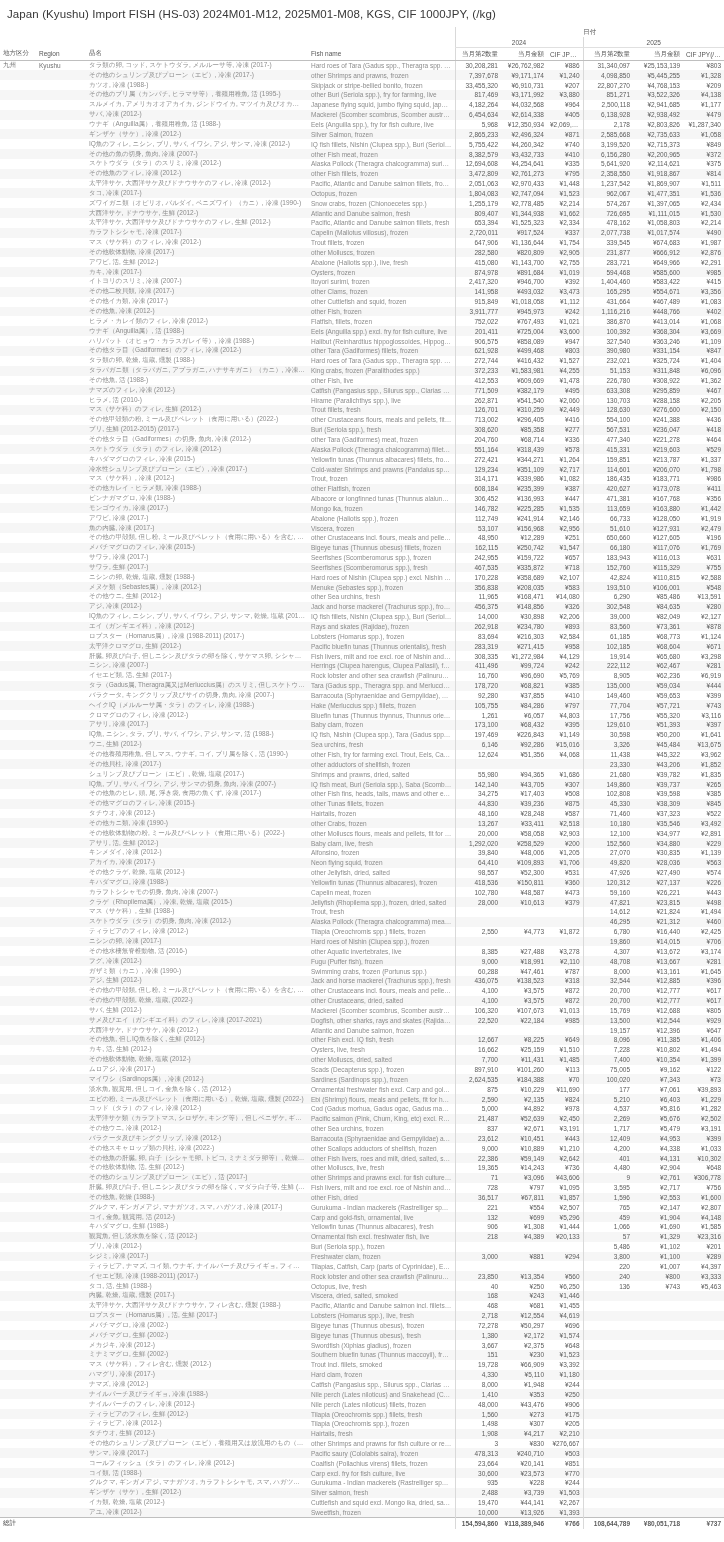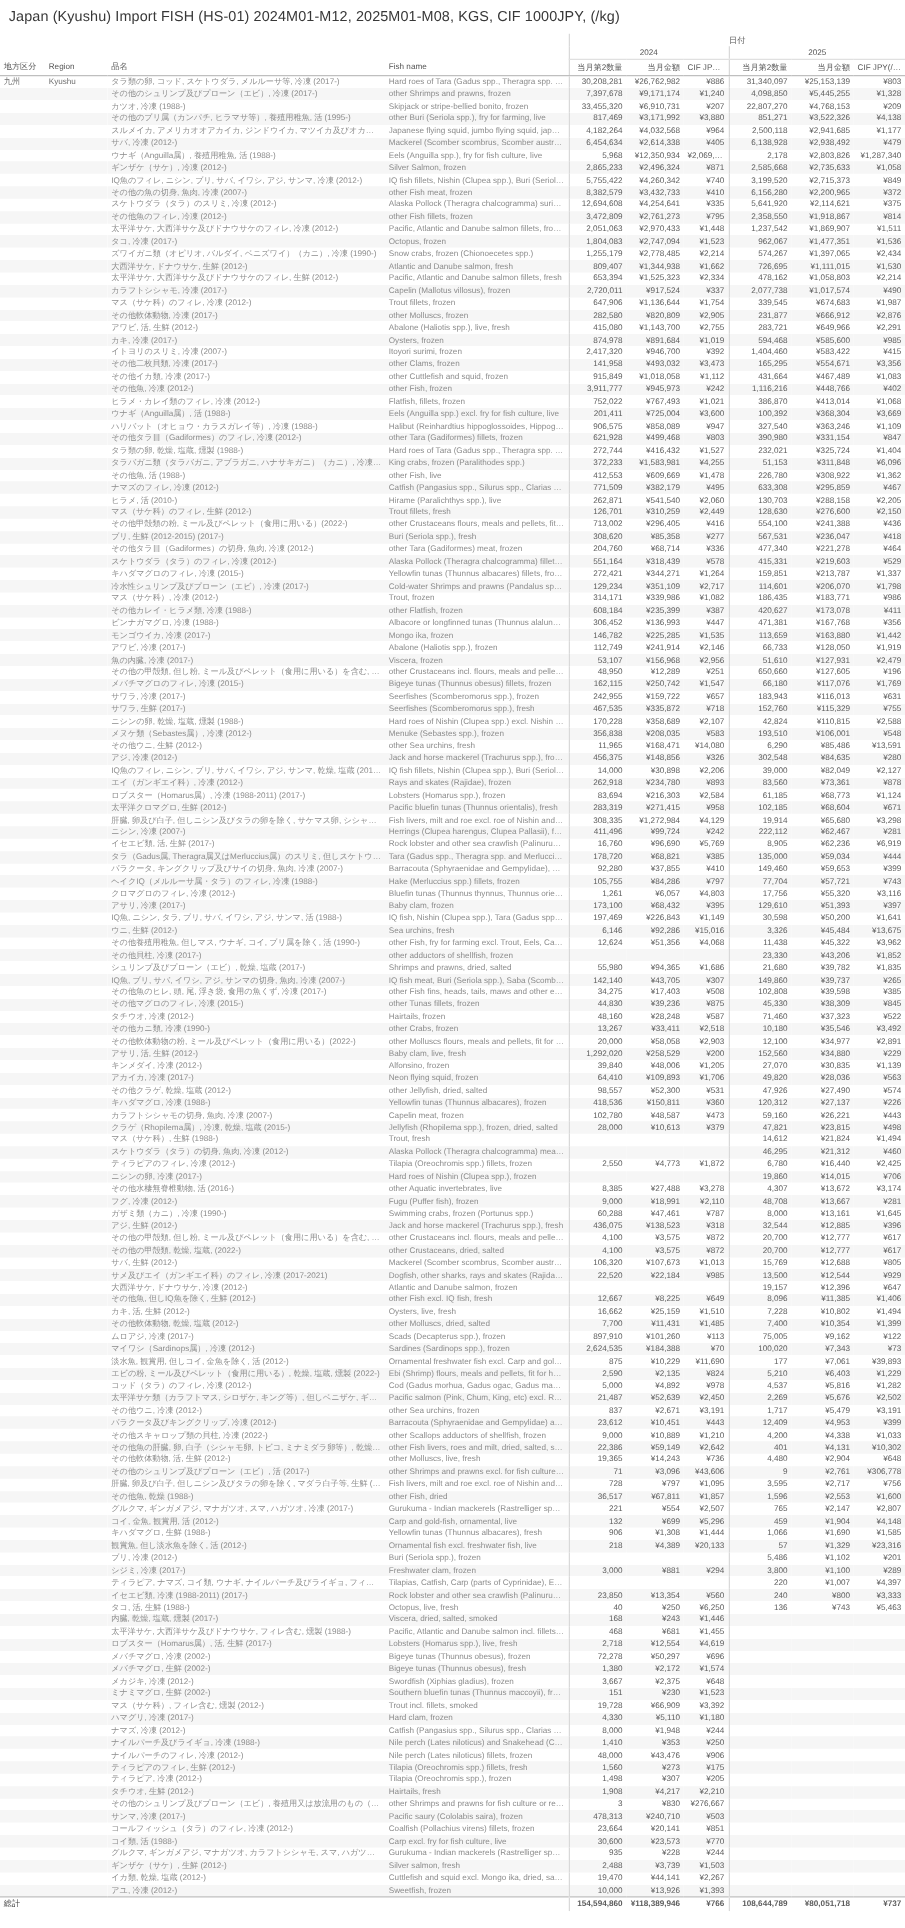--- a/index.html
+++ b/index.html
@@ -25,21 +25,21 @@
   td.name{color:#8c8c8c;}
   td.rg{color:#707070;}
   td.num{color:#5c5c5c;text-align:right;}
   tfoot td{height:11px;border-top:1px solid #bfbfbf;color:#3d3d3d;}
   tfoot td.num{font-weight:bold;text-align:right;}
   tfoot td.lbl{text-align:left;color:#3d3d3d;}
 </style>
 </head>
 <body>
 
-<div class="title">Japan (Kyushu) Import FISH (HS-01) 2024M01-M12, 2025M01-M08, KGS, CIF 1000JPY, (/kg)</div>
+<div class="title">Japan (Kyushu) Import FISH (HS-03) 2024M01-M12, 2025M01-M08, KGS, CIF 1000JPY, (/kg)</div>
 
 <table>
   <colgroup>
     <col class="c-reg">
       <col class="c-regen">
       <col class="c-jp">
       <col class="c-en">
     <col class="c-q1">
       <col class="c-v1">
       <col class="c-c1">

